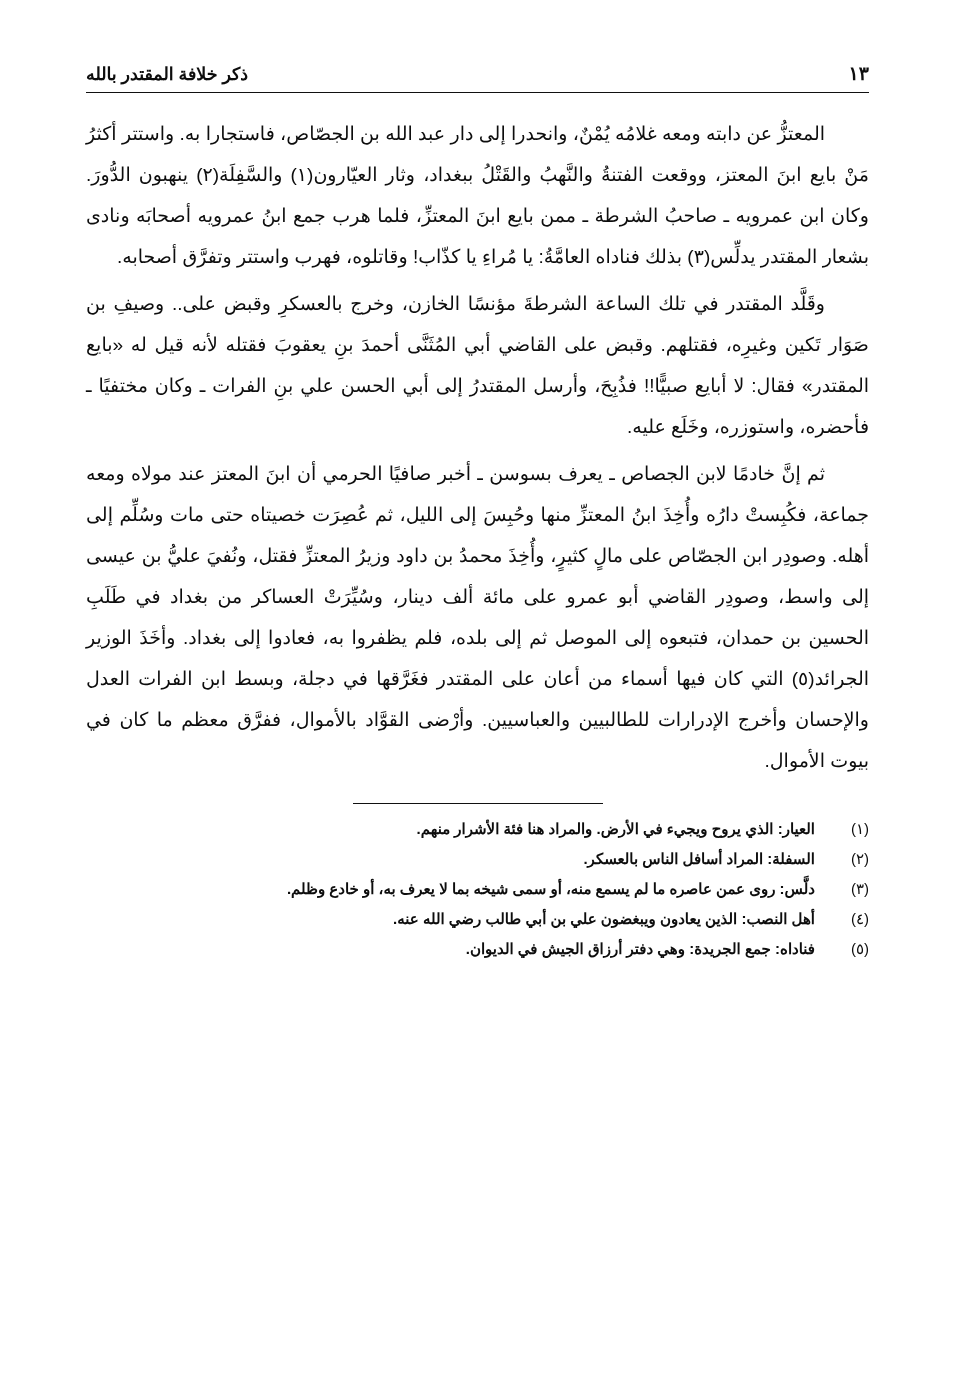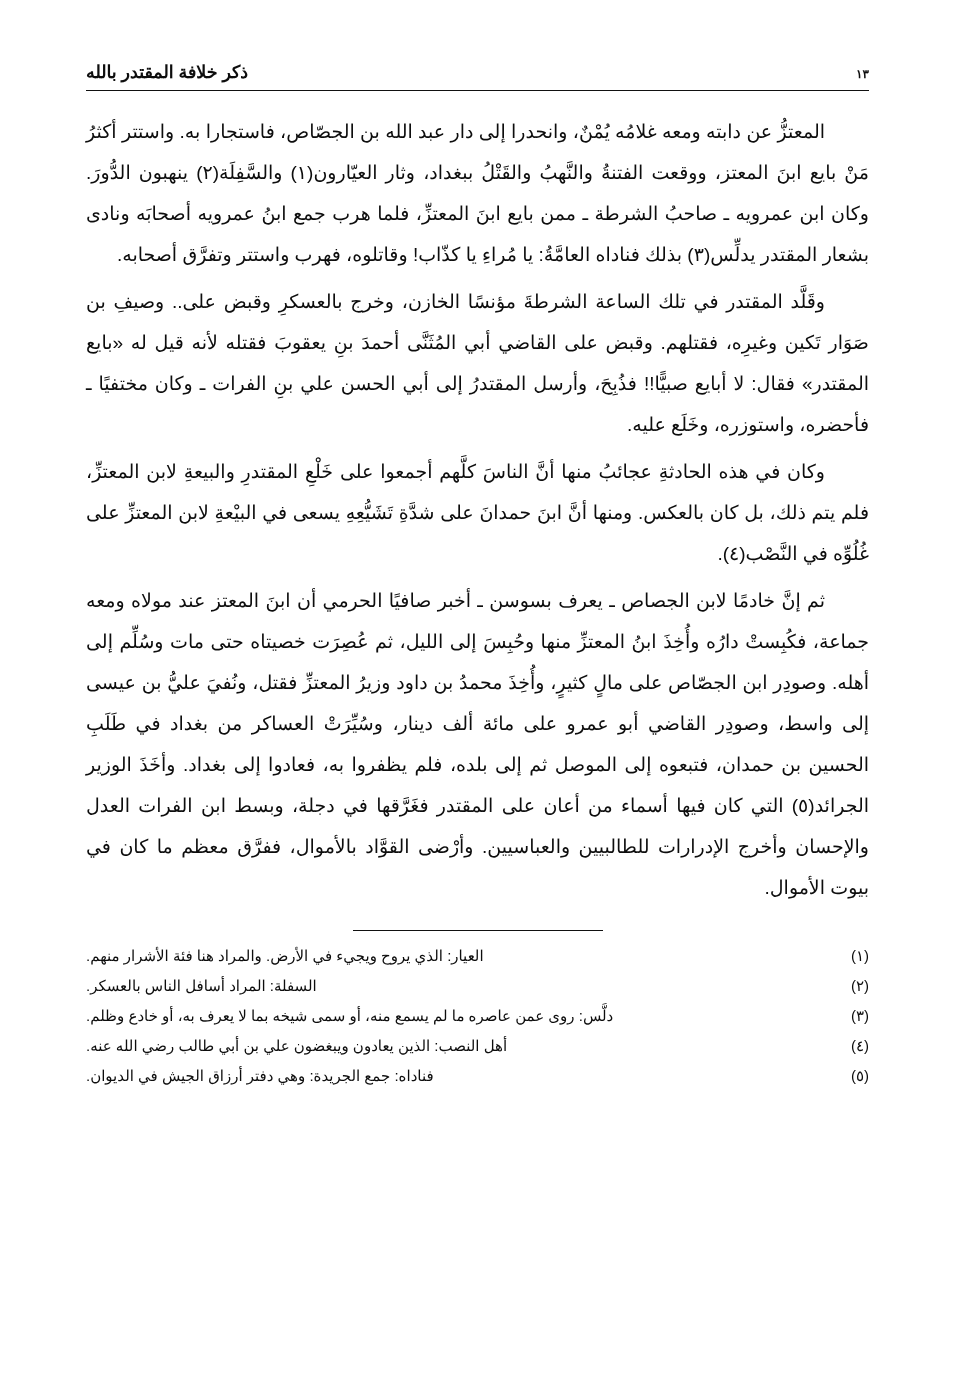--- a/index.html
+++ b/index.html
@@ -29,21 +29,21 @@
     align-items: baseline;
     direction: rtl;
     margin-bottom: 6px;
   }
   .header-title {
     font-size: 17.5px;
     font-weight: bold;
     letter-spacing: 0px;
   }
   .page-number {
-    font-size: 12px;
+    font-size: 19px;
     font-weight: bold;
   }
   .header-rule {
     border: 0;
     border-top: 1.6px solid #111;
     margin: 7px 0 20px 0;
     width: 100%;
   }
   
   .body-text {
@@ -78,39 +78,39 @@
     direction: rtl;
   }
   .fn-num {
     flex: 0 0 auto;
     width: 46px;
     text-align: right;
     padding-left: 8px;
   }
   .fn-text {
     flex: 1 1 auto;
-    text-align: left;
+    text-align: right;
+    font-weight: bold;
   }
   .footer-spacer { height: 20px; }
 </style>
 </head>
 <body>
 
 <div class="page">
 
   <div class="header">
     <div class="header-title">ذكر خلافة المقتدر بالله</div>
     <div class="page-number">١٣</div>
   </div>
   <hr class="header-rule">
 
   <div class="body-text">
     <p class="para">المعتزُّ عن دابته ومعه غلامُه يُمْنٌ، وانحدرا إلى دار عبد الله بن الجصّاص، فاستجارا به. واستتر أكثرُ مَنْ بايع ابنَ المعتز، ووقعت الفتنةُ والنَّهبُ والقَتْلُ ببغداد، وثار العيّارون(١) والسَّفِلَة(٢) ينهبون الدُّورَ. وكان ابن عمرويه ـ صاحبُ الشرطة ـ ممن بايع ابنَ المعتزِّ، فلما هرب جمع ابنُ عمرويه أصحابَه ونادى بشعار المقتدر يدلِّس(٣) بذلك فناداه العامَّةُ: يا مُراءِ يا كذّاب! وقاتلوه، فهرب واستتر وتفرَّق أصحابه.</p>
     <p class="para">وقَلَّد المقتدر في تلك الساعة الشرطةَ مؤنسًا الخازن، وخرج بالعسكرِ وقبض على.. وصيفِ بن صَوَار تَكين وغيرِه، فقتلهم. وقبض على القاضي أبي المُثَنَّى أحمدَ بنِ يعقوبَ فقتله لأنه قيل له «بايع المقتدر» فقال: لا أبايع صبيًّا!! فذُبِحَ، وأرسل المقتدرُ إلى أبي الحسن علي بنِ الفرات ـ وكان مختفيًا ـ فأحضره، واستوزره، وخَلَع عليه.</p>
-    <p class="para">وكان في هذه الحادثةِ عجائبُ منها أنَّ الناسَ كلَّهم أجمعوا على خَلْعِ المقتدرِ والبيعةِ لابن المعتزِّ، فلم يتم ذلك، بل كان بالعكس. ومنها أنَّ ابنَ حمدانَ على شدَّةِ تَشَيُّعِهِ يسعى في البيْعةِ لابن المعتزِّ على غُلُوِّه في النَّصْب(٤).</p>
     <p class="para">ثم إنَّ خادمًا لابن الجصاص ـ يعرف بسوسن ـ أخبر صافيًا الحرمي أن ابنَ المعتز عند مولاه ومعه جماعة، فكُبِستْ دارُه وأُخِذَ ابنُ المعتزِّ منها وحُبِسَ إلى الليل، ثم عُصِرَت خصيتاه حتى مات وسُلِّم إلى أهله. وصودِر ابن الجصّاص على مالٍ كثيرٍ، وأُخِذَ محمدُ بن داود وزيرُ المعتزِّ فقتل، ونُفيَ عليُّ بن عيسى إلى واسط، وصودِر القاضي أبو عمرو على مائة ألف دينار، وسُيِّرَتْ العساكر من بغداد في طَلَبِ الحسين بن حمدان، فتبعوه إلى الموصل ثم إلى بلده، فلم يظفروا به، فعادوا إلى بغداد. وأخَذَ الوزير الجرائد(٥) التي كان فيها أسماء من أعان على المقتدر فغَرَّقها في دجلة، وبسط ابن الفرات العدل والإحسان وأخرج الإدرارات للطالبيين والعباسيين. وأرْضى القوَّاد بالأموال، ففرَّق معظم ما كان في بيوت الأموال.</p>
   </div>
 
   <hr class="fn-rule">
 
   <div class="footnotes">
     <div class="fn-row">
       <span class="fn-num">(١)</span>
       <span class="fn-text">العيار: الذي يروح ويجيء في الأرض. والمراد هنا فئة الأشرار منهم.</span>
     </div>

